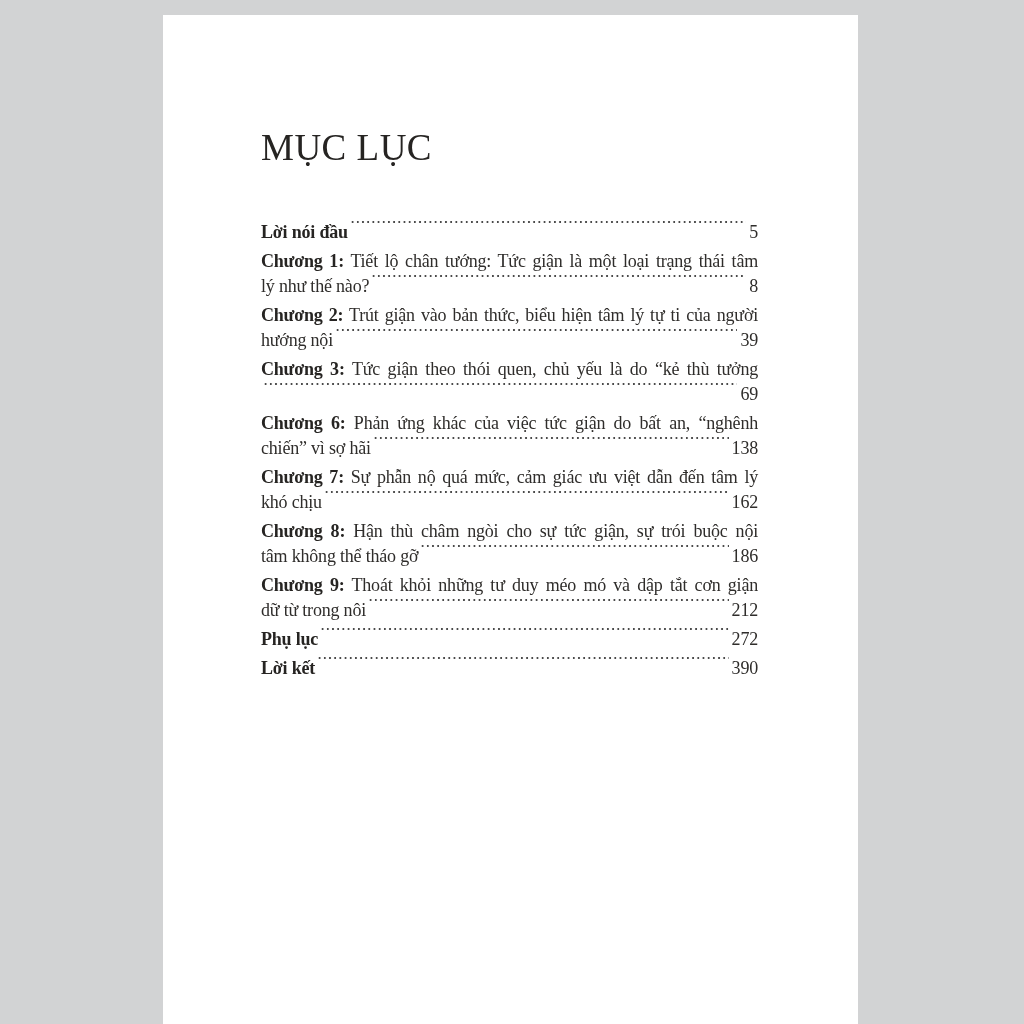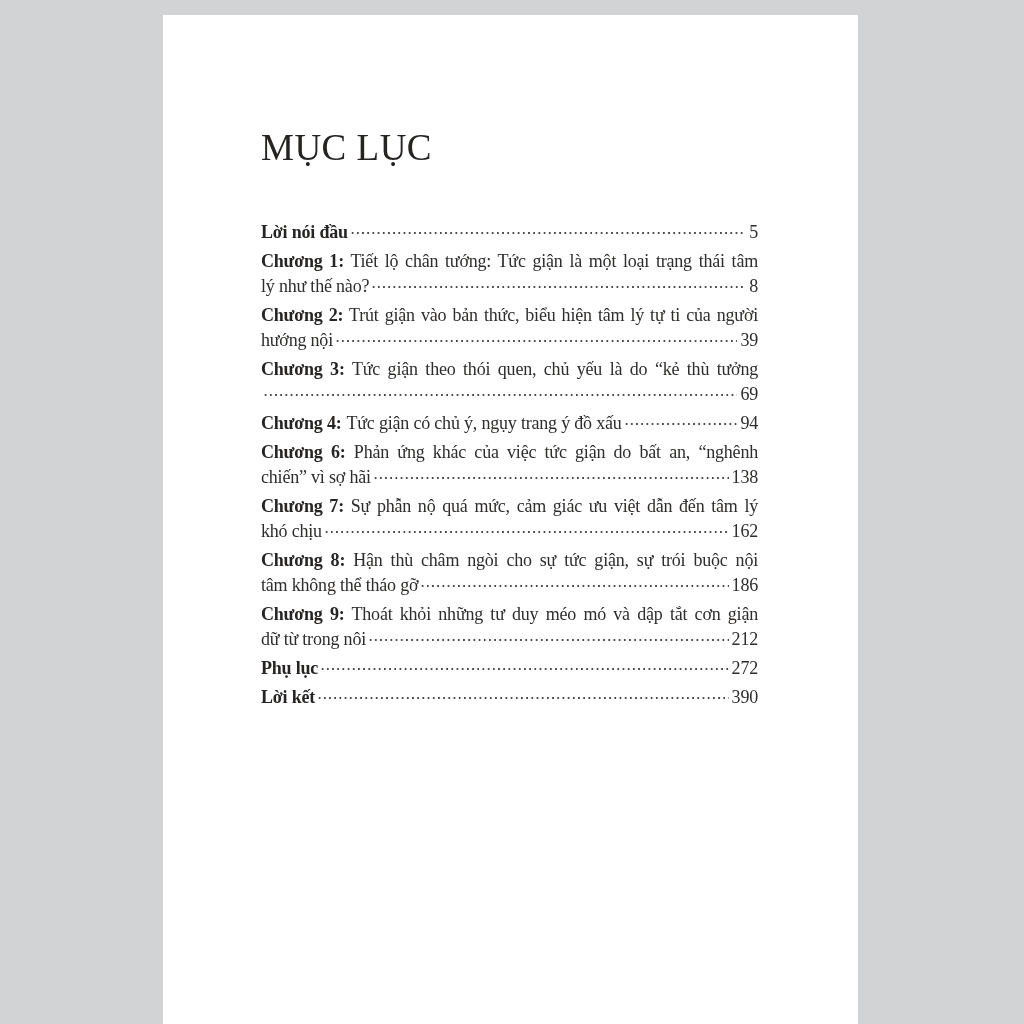--- a/index.html
+++ b/index.html
@@ -23,21 +23,21 @@
     letter-spacing: 0.5px;
     color: var(--ink-strong, #262422);
   }
   .toc { margin-top: 54px; }
   .entry { margin-bottom: 4px; }
   .row {
     font-size: 18px; line-height: 25px;
     letter-spacing: -0.2px;
   }
   .just { text-align: justify; text-align-last: justify; }
-  .flexrow { display: flex; align-items: center; }
+  .flexrow { display: flex; align-items: flex-start; }
   .b { font-weight: 700; color: var(--ink-strong, #262422); }
   .sp { margin-right: 0.28em; }
   .nowrap { white-space: pre; flex: 0 0 auto; }
   .leader {
     flex: 1 1 auto; min-width: 12px; height: 4px;
     margin: 0 1px 0 2px;
     background-image: radial-gradient(circle, var(--dots, #4a4a4a) 1.05px, rgba(0,0,0,0) 1.4px);
     background-size: 5.2px 4px;
     background-repeat: repeat-x;
     background-position: left bottom;
@@ -71,28 +71,20 @@
           <span class="t nowrap">hướng nội</span>
           <span class="leader"></span>
           <span class="num">39</span>
         </div>
       </div>
       <div class="entry">
         <div class="row just"><span class="b">Chương 3:</span> <span class="t">Tức giận theo thói quen, chủ yếu là do “kẻ thù tưởng</span></div>
         <div class="row flexrow">
           <span class="leader"></span>
           <span class="num">69</span>
-        </div>
-      </div>
-      <div class="entry">
-        <div class="row flexrow">
-          <span class="b nowrap sp">Chương 4:</span>
-          <span class="t nowrap">Tức giận có chủ ý, ngụy trang ý đồ xấu</span>
-          <span class="leader"></span>
-          <span class="num">94</span>
         </div>
       </div>
       <div class="entry">
         <div class="row just"><span class="b">Chương 6:</span> <span class="t">Phản ứng khác của việc tức giận do bất an, “nghênh</span></div>
         <div class="row flexrow">
           <span class="t nowrap">chiến” vì sợ hãi</span>
           <span class="leader"></span>
           <span class="num">138</span>
         </div>
       </div>

